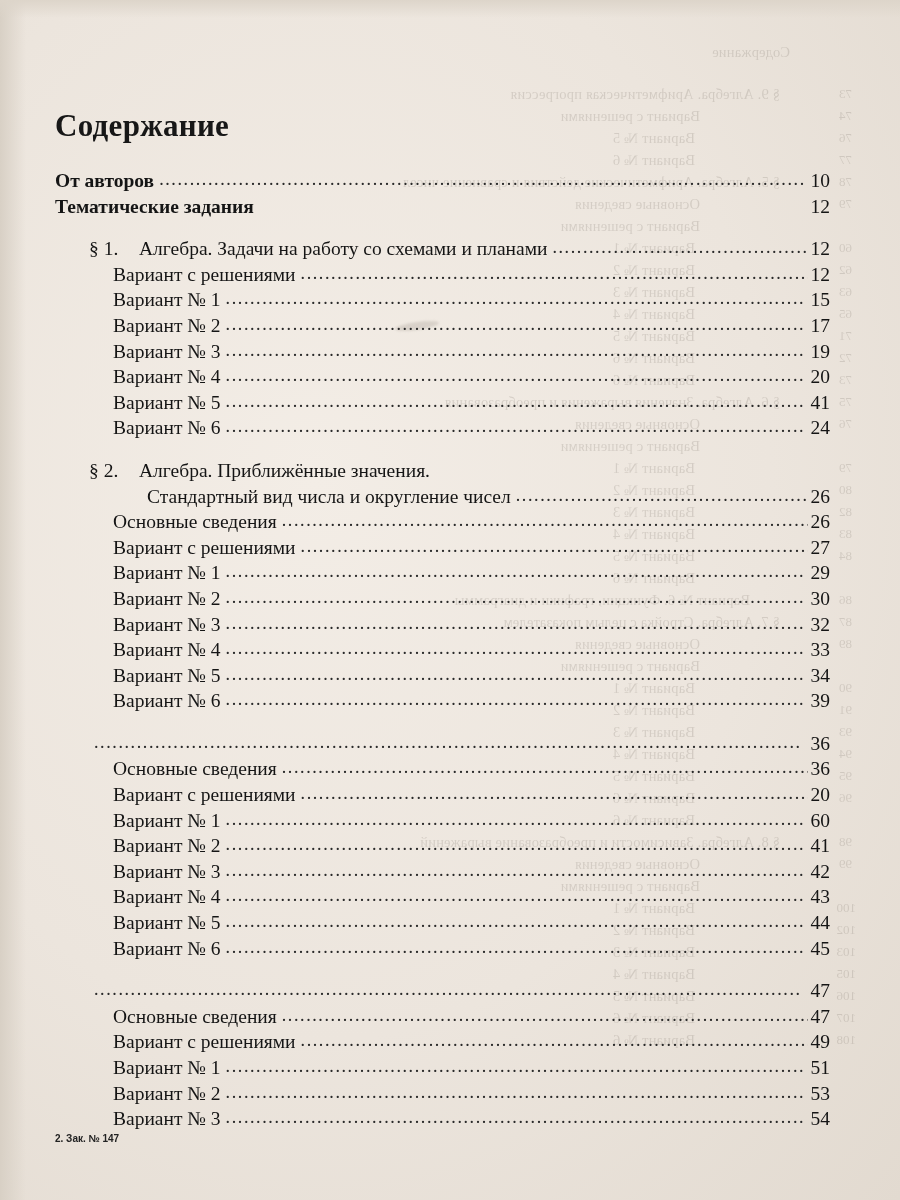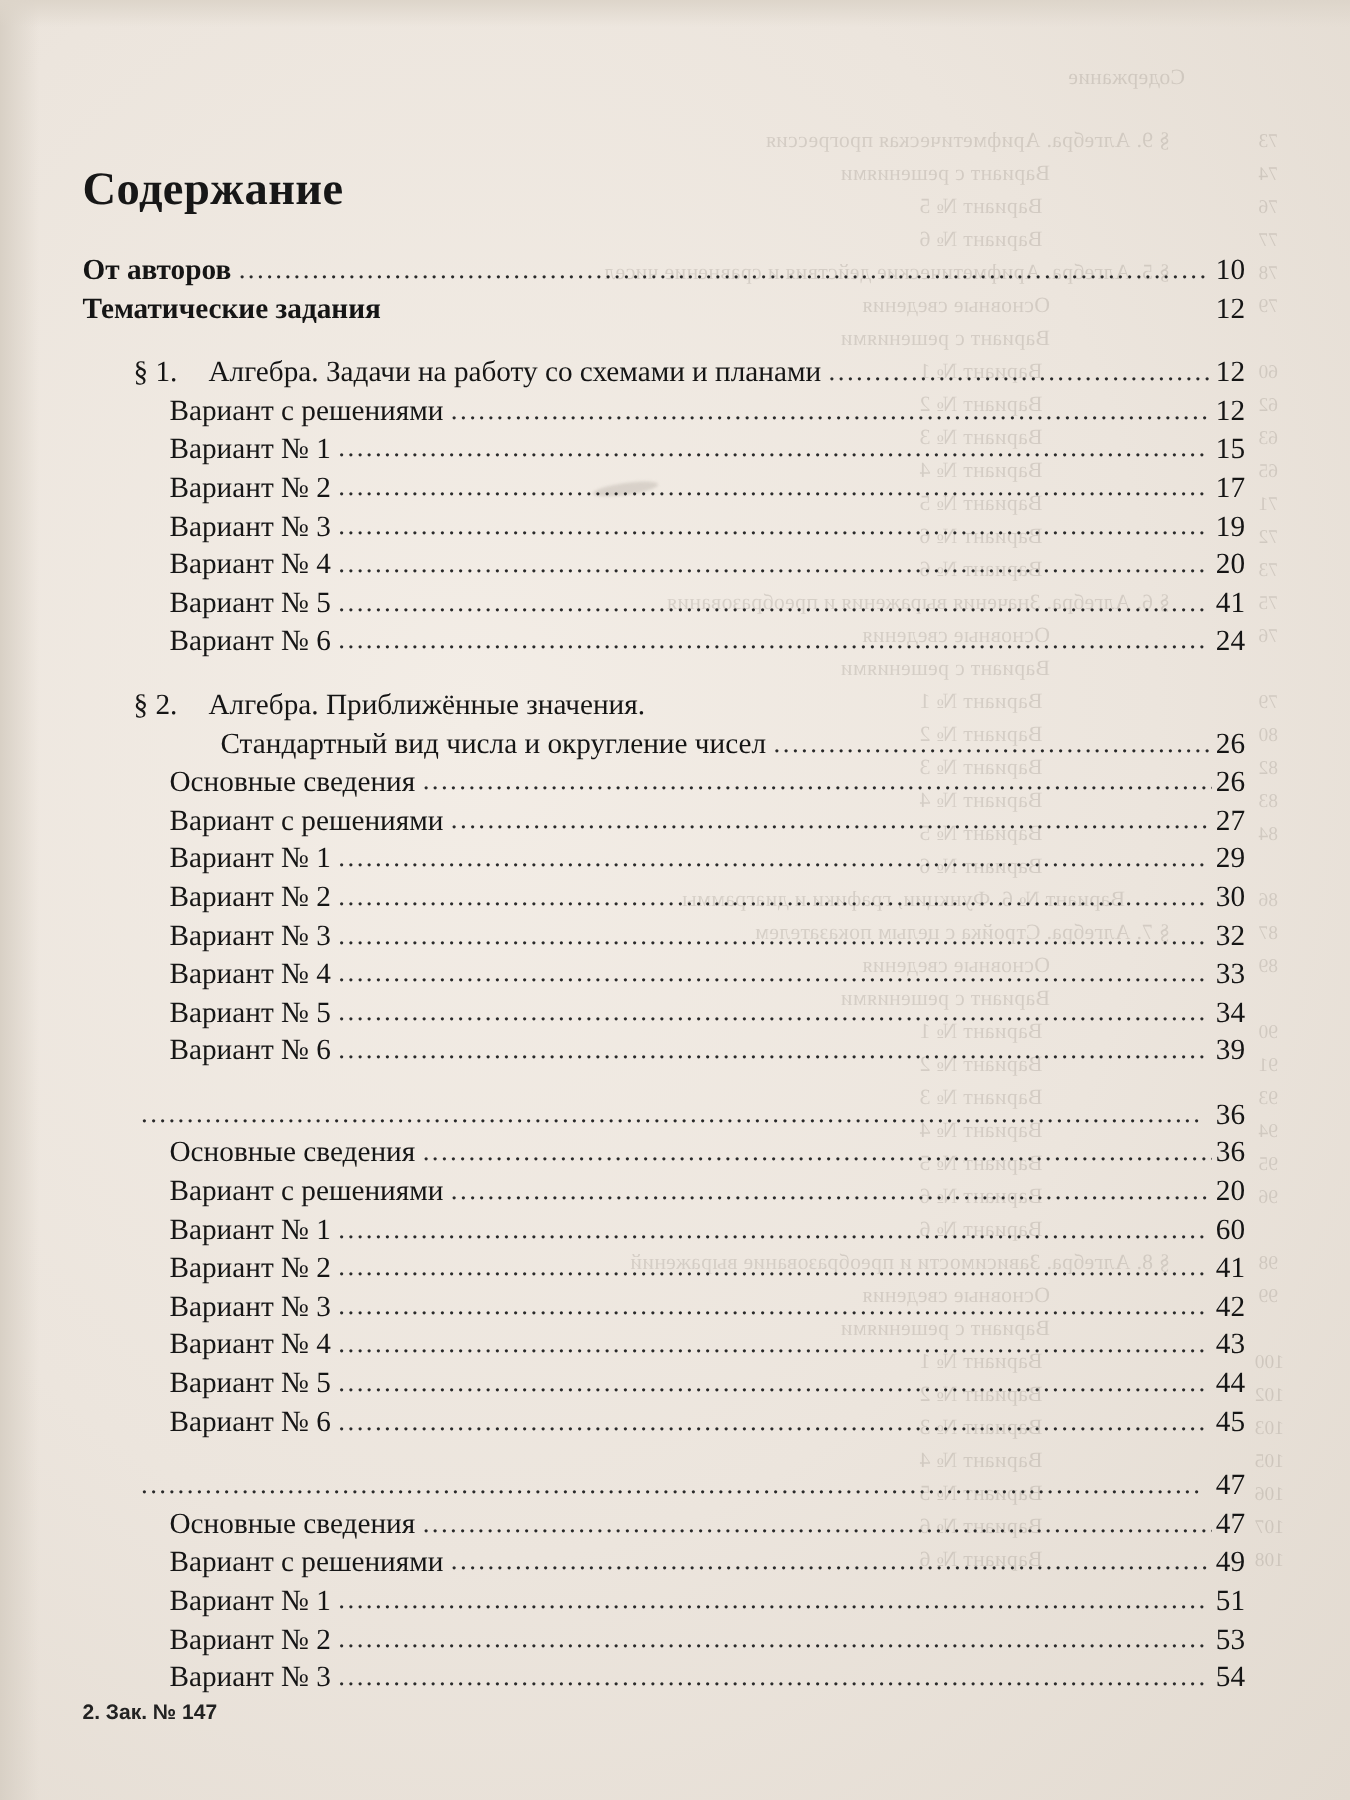--- a/index.html
+++ b/index.html
@@ -115,21 +115,21 @@
 
   .sec-num {
     display: inline-block;
     width: 50px;
   }
 
   .footer {
     position: absolute;
     left: 55px;
     top: 1133px;
-    font-size: 14px;
+    font-size: 10px;
     font-weight: bold;
     color: #222;
     font-family: "Liberation Sans", sans-serif;
   }
 
   .smudge {
     position: absolute;
     left: 395px;
     top: 322px;
     width: 44px;

